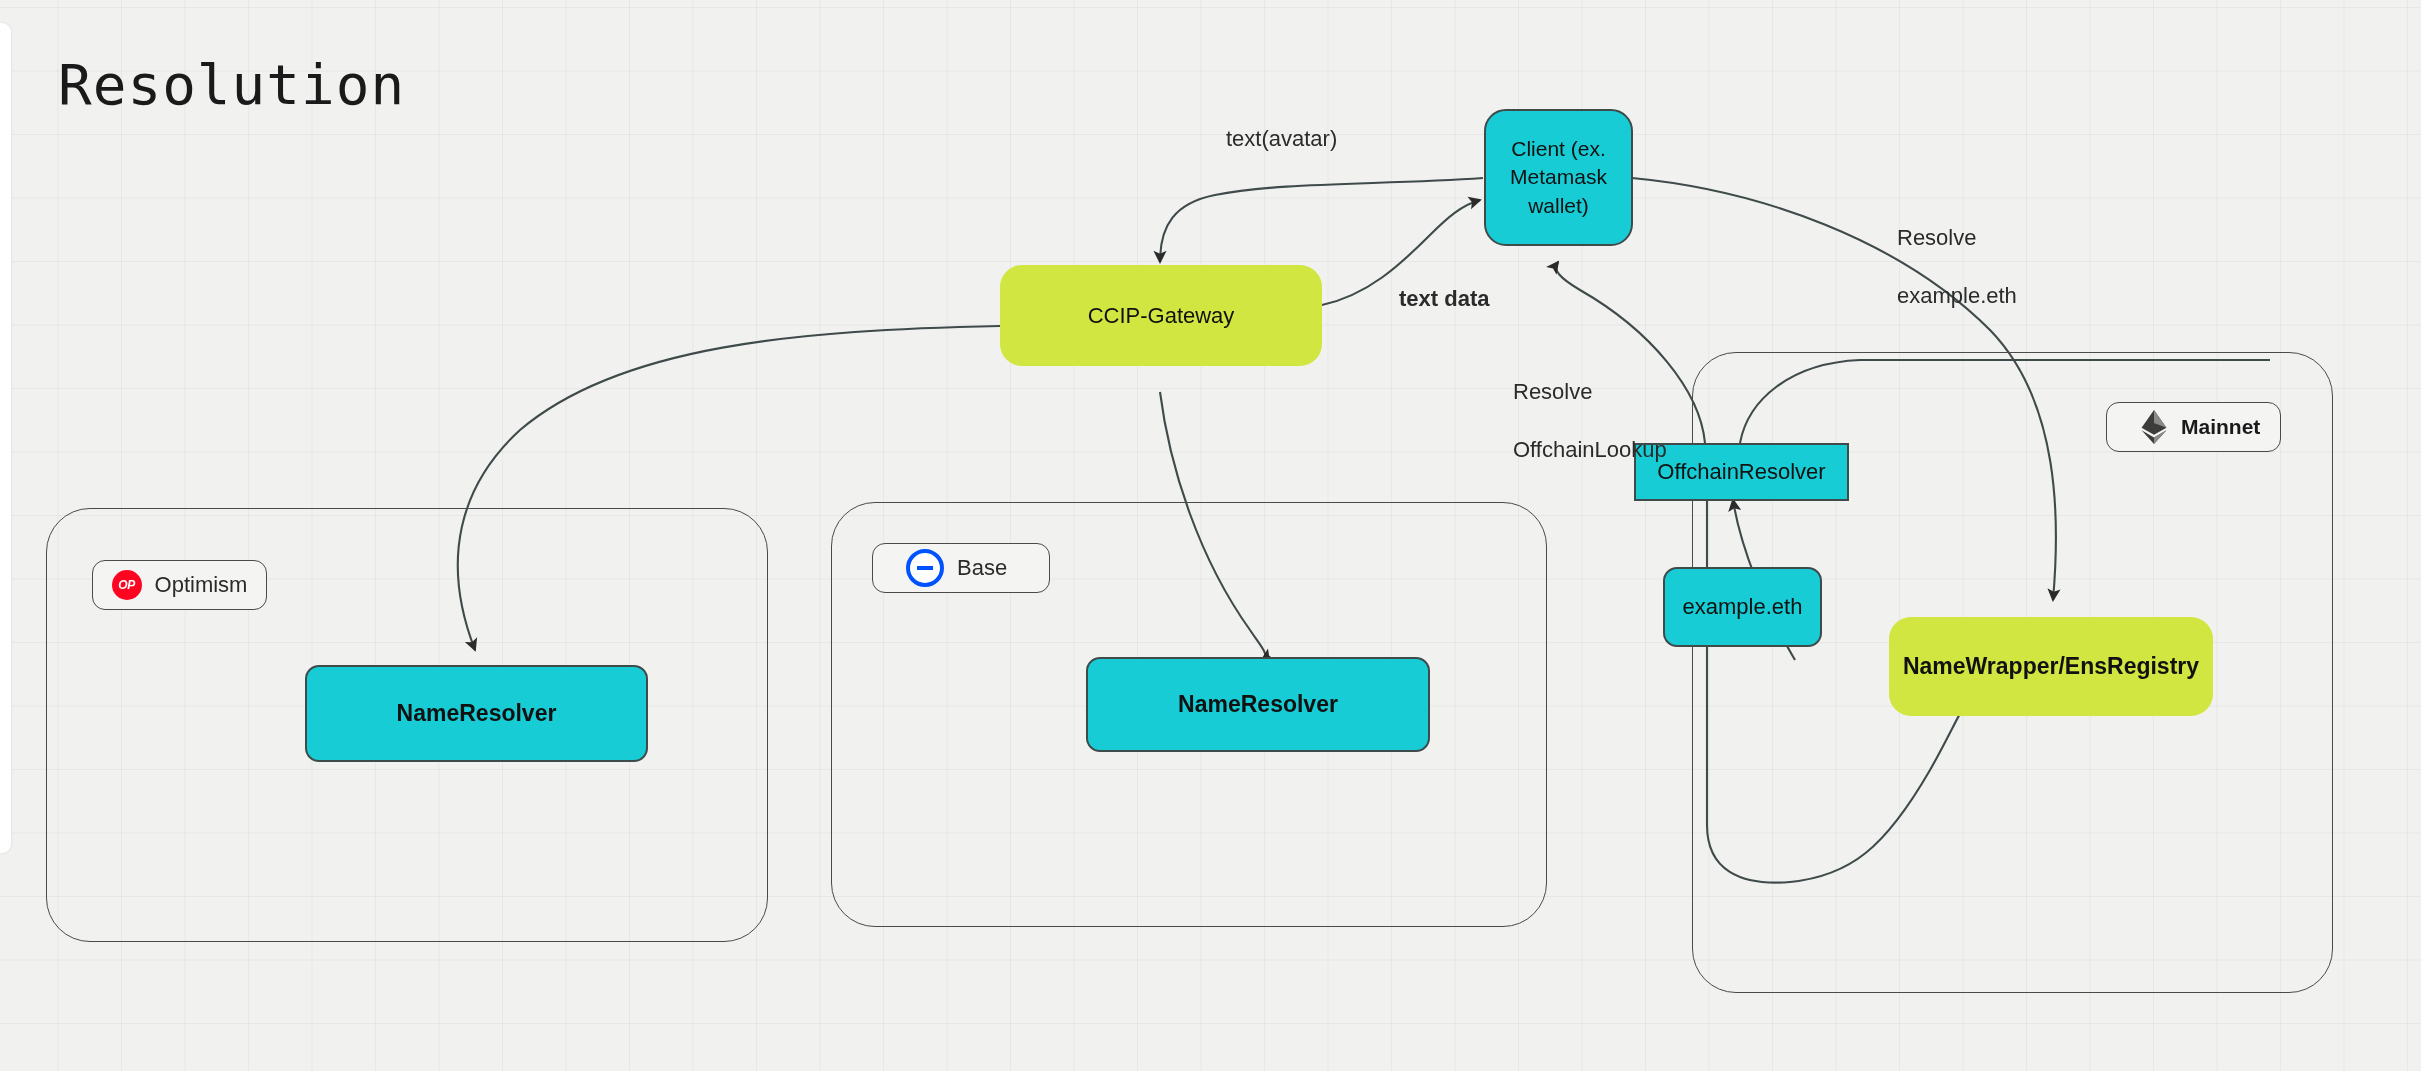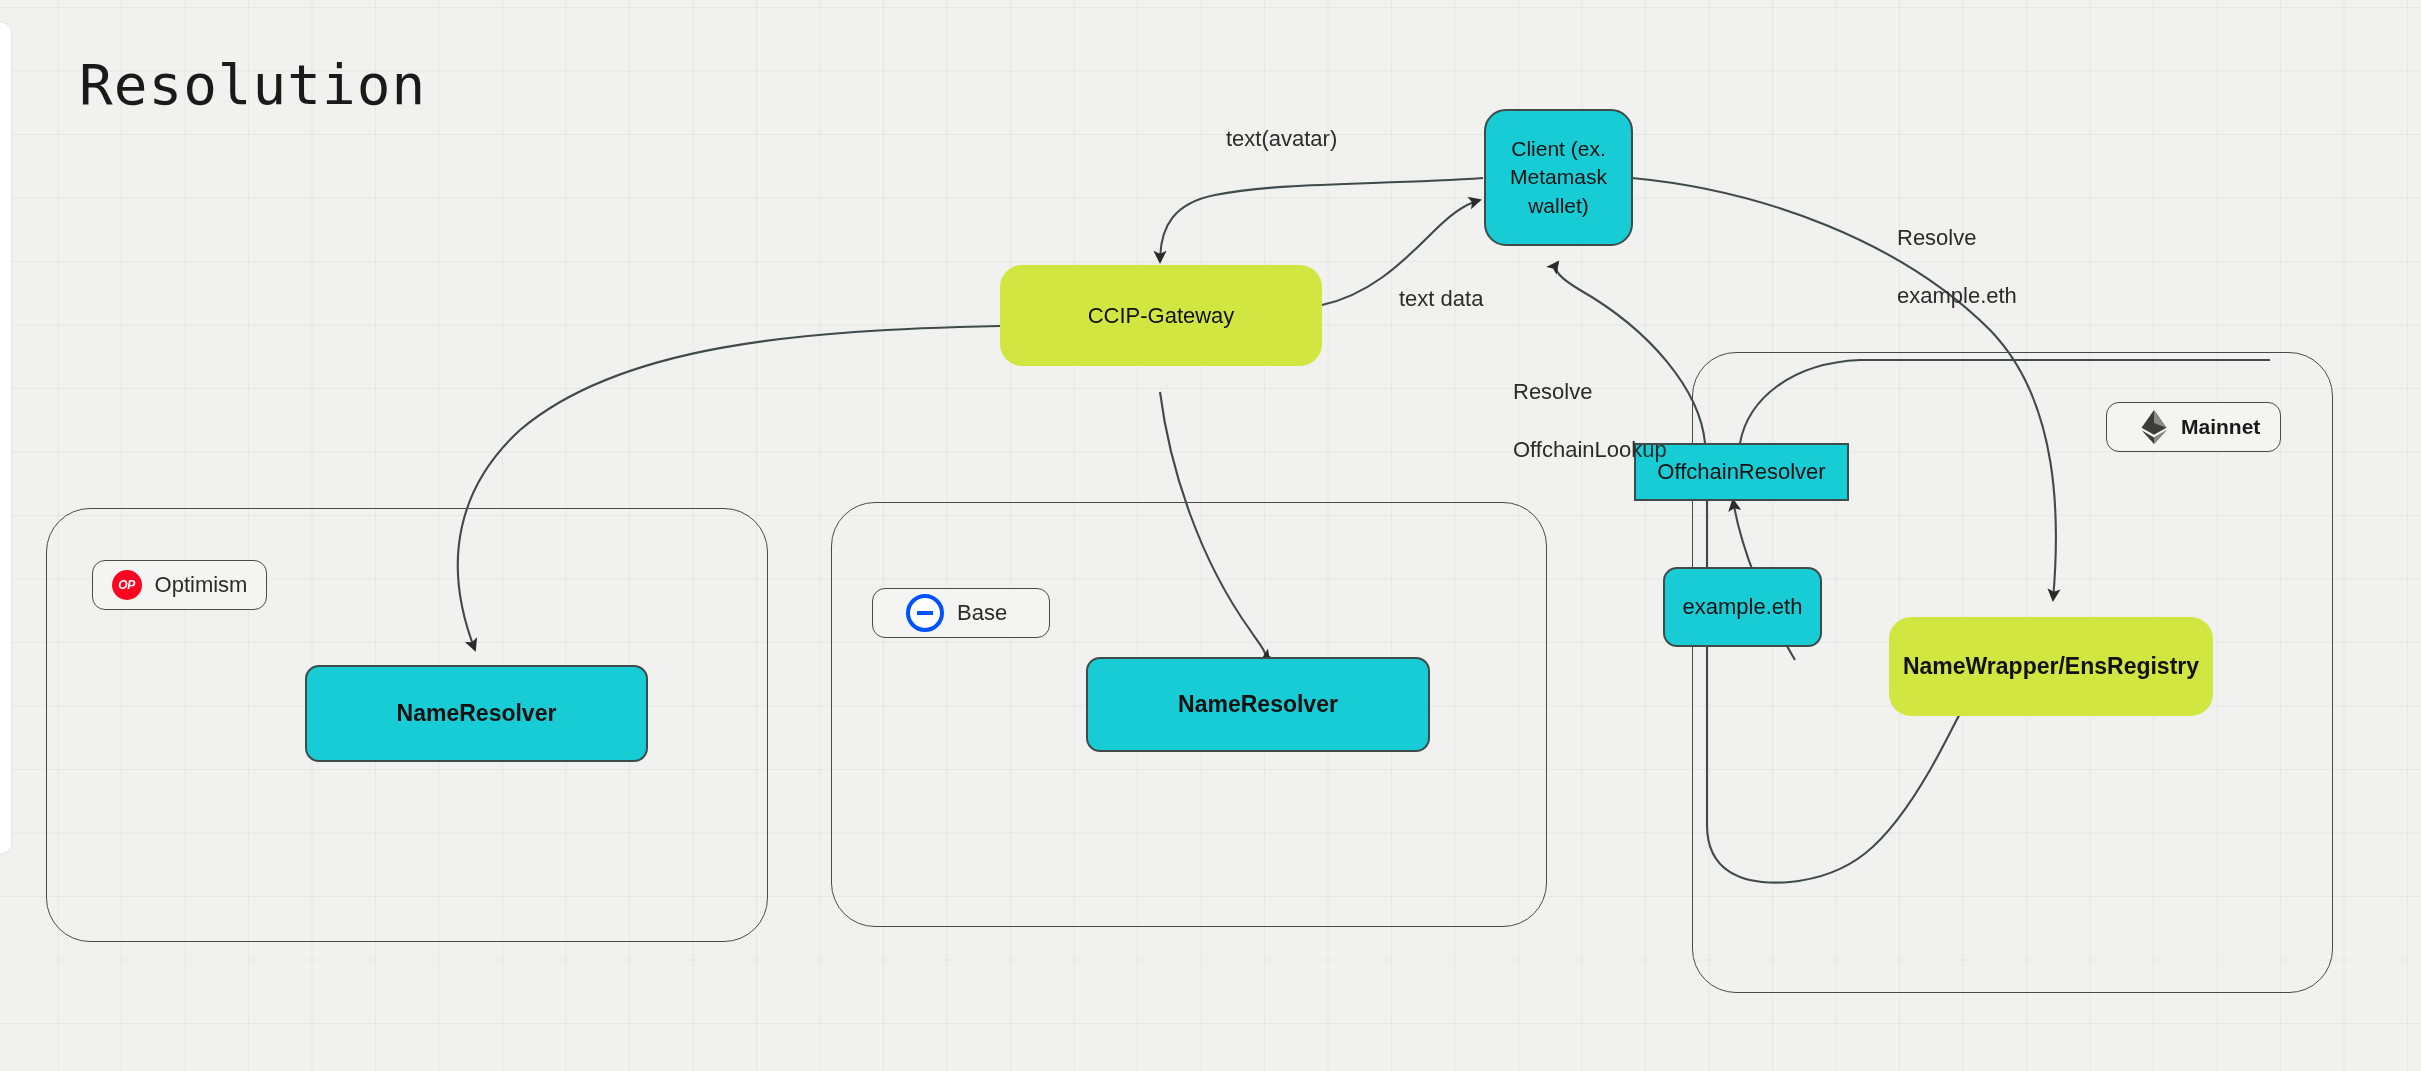--- a/index.html
+++ b/index.html
@@ -21,21 +21,21 @@
   }
   
   #panel-left{
     position:absolute;left:0;top:23px;width:11px;height:830px;
     background:#ffffff;border-radius:0 9px 9px 0;
     box-shadow:0 0 3px rgba(0,0,0,.10);
   }
   #edges{position:absolute;left:0;top:0;width:2421px;height:1071px;}
   
   #page-title{
-    position:absolute;left:79px;top:52px;
+    position:absolute;left:58px;top:52px;
     font-family:"DejaVu Sans Mono","Liberation Mono",monospace;
     font-size:56px;color:#1a1a1a;letter-spacing:1px;white-space:nowrap;
   }
   
   .cluster{
     position:absolute;border:1.7px solid #4a4a4a;border-radius:44px;
     background:transparent;box-sizing:border-box;
   }
   
   .badge{
@@ -120,21 +120,21 @@
   <div class="cluster" style="left:46px;top:508px;width:722px;height:434px;"></div>
   <div class="badge" style="left:92px;top:560px;width:175px;justify-content:center;">
     <span class="op-mark">OP</span>
     <span class="badge-label">Optimism</span>
   </div>
   <div class="node cyan bordered round-lg bold" style="left:305px;top:665px;width:343px;height:97px;font-size:23px;">
     <span>NameResolver</span>
   </div>
 
   <div class="cluster" style="left:831px;top:502px;width:716px;height:425px;"></div>
-  <div class="badge" style="left:872px;top:588px;width:178px;">
+  <div class="badge" style="left:872px;top:543px;width:178px;">
     <span class="base-mark">
         <i></i>
       </span>
     <span class="badge-label">Base</span>
   </div>
   <div class="node cyan bordered round-lg bold" style="left:1086px;top:657px;width:344px;height:95px;font-size:23px;">
     <span>NameResolver</span>
   </div>
 
   <div class="cluster" style="left:1692px;top:352px;width:641px;height:641px;"></div>
@@ -165,21 +165,21 @@
   <div class="node lime round-xl bold" style="left:1889px;top:617px;width:324px;height:99px;font-size:23px;">
     <span>NameWrapper/EnsRegistry</span>
   </div>
 
   <div class="node lime round-xl" style="left:1000px;top:265px;width:322px;height:101px;font-size:22px;">
     <span>CCIP-Gateway</span>
   </div>
 
   <div class="elabel" style="left:1226px;top:124px;">text(avatar)</div>
 
-  <div class="elabel" style="left:1399px;top:284px;">text data</div>
+  <div class="elabel" style="left:1399px;top:284px;font-weight:bold;">text data</div>
 
   <div class="elabel" style="left:1513px;top:348px;">
     <div>Resolve</div>
     <div>OffchainLookup</div>
   </div>
 
   <div class="elabel" style="left:1897px;top:194px;">
     <div>Resolve</div>
     <div>example.eth</div>
   </div>

